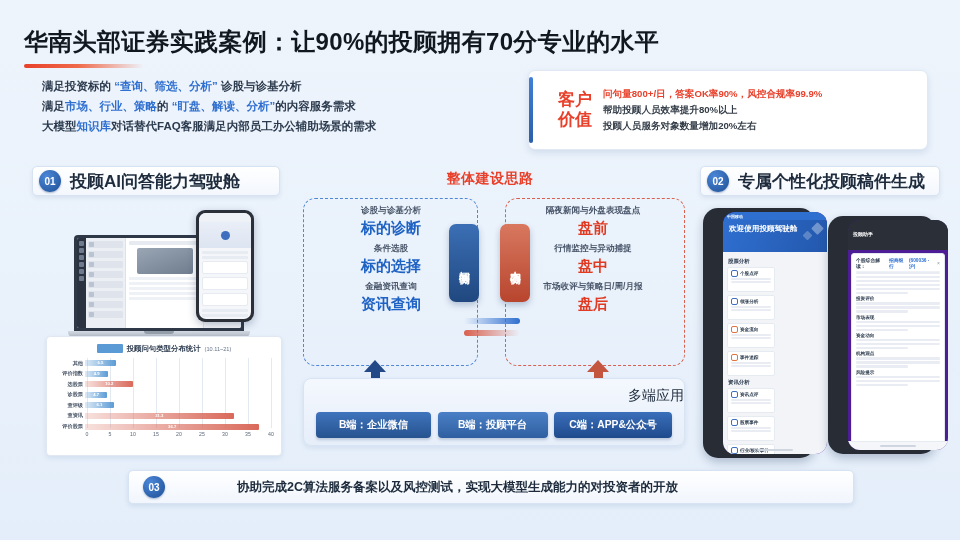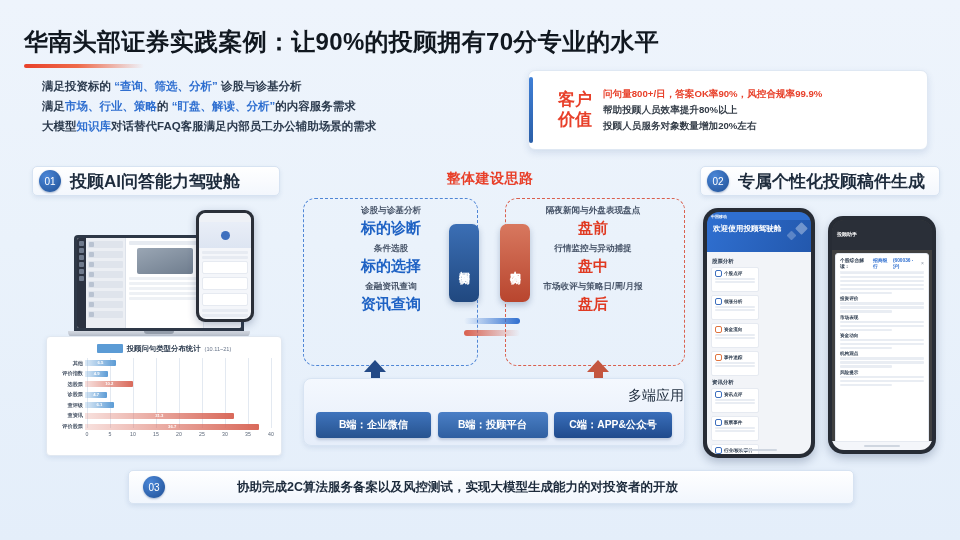--- a/index.html
+++ b/index.html
@@ -33,21 +33,21 @@
   #value-lines { flex:1; padding-right:8px; }
   .value-line { font-size:9.6px; font-weight:bold; line-height:16px; color:#333c47; white-space:nowrap; }
   .value-line.first { color:#e8402a; }
 
   
   .sec-head { position:absolute; height:30px; background:linear-gradient(180deg,#ffffff,#f3f7fd);
     border:1px solid #d7e3f2; border-radius:5px; box-shadow:0 2px 4px rgba(40,80,140,.10);
     display:flex; align-items:center; padding:0 14px 0 6px; }
   .sec-num { width:22px; height:22px; border-radius:50%; flex:0 0 22px;
     background:radial-gradient(circle at 34% 30%,#4b87d8,#1f4f94);
-    color:#fff; font-size:10px; font-weight:normal; display:flex; align-items:center; justify-content:center;
+    color:#fff; font-size:10px; font-weight:bold; display:flex; align-items:center; justify-content:center;
     box-shadow:0 1px 2px rgba(20,60,120,.35); }
   .sec-title { margin-left:9px; font-size:17px; font-weight:bold; color:#1d2b3c; white-space:nowrap; }
   #sec-01 { left:32px; top:166px; width:248px; }
   #sec-02 { left:700px; top:166px; width:240px; }
 
   
   #center-heading { position:absolute; left:300px; top:170px; width:380px; text-align:center;
     font-size:14px; font-weight:bold; color:#e8402a; letter-spacing:.5px; }
 
   
@@ -163,21 +163,21 @@
   .bar-val { position:absolute; top:2px; font-size:4.2px; color:#fff; font-weight:bold;
     line-height:6px; transform:translateX(-50%); }
   #x-axis { position:absolute; left:34px; right:4px; bottom:0; height:11px; }
   #x-axis span { position:absolute; top:2px; font-size:5.2px; color:#5b6778; transform:translateX(-50%); }
 
   
   #phone-1 { position:absolute; left:703px; top:208px; width:112px; height:250px;
     background:#272c35; border-radius:15px; padding:4px; box-shadow:0 4px 10px rgba(30,50,90,.28); }
   #phone-2 { position:absolute; left:828px; top:216px; width:108px; height:238px;
     background:#272c35; border-radius:15px; padding:4px; box-shadow:0 4px 10px rgba(30,50,90,.28); }
-  .ph-screen { width:100%; height:100%; background:#404040; border-radius:12px; overflow:hidden; position:relative; }
+  .ph-screen { width:100%; height:100%; background:#4c1d95; border-radius:12px; overflow:hidden; position:relative;margin-left:16px; }
 
   #p1-status { height:8px; background:#2f6fd0; display:flex; align-items:center; padding:0 4px; }
   #p1-status .s { font-size:4px; color:#fff; font-weight:bold; }
   #p1-hero { height:32px; background:linear-gradient(110deg,#2f6fd0,#2358ad); padding:4px 6px; position:relative; }
   #p1-hero-title { font-size:7.6px; color:#fff; font-weight:bold; white-space:nowrap; }
   #p1-hero .cube { position:absolute; right:5px; top:4px; width:9px; height:9px;
     background:rgba(255,255,255,.35); transform:rotate(45deg); border-radius:1px; }
   #p1-hero .cube2 { position:absolute; right:16px; top:12px; width:7px; height:7px;
     background:rgba(255,255,255,.25); transform:rotate(45deg); border-radius:1px; }
   #p1-body { padding:3px 4px; background:#f2f4f8; height:202px; overflow:hidden; }

